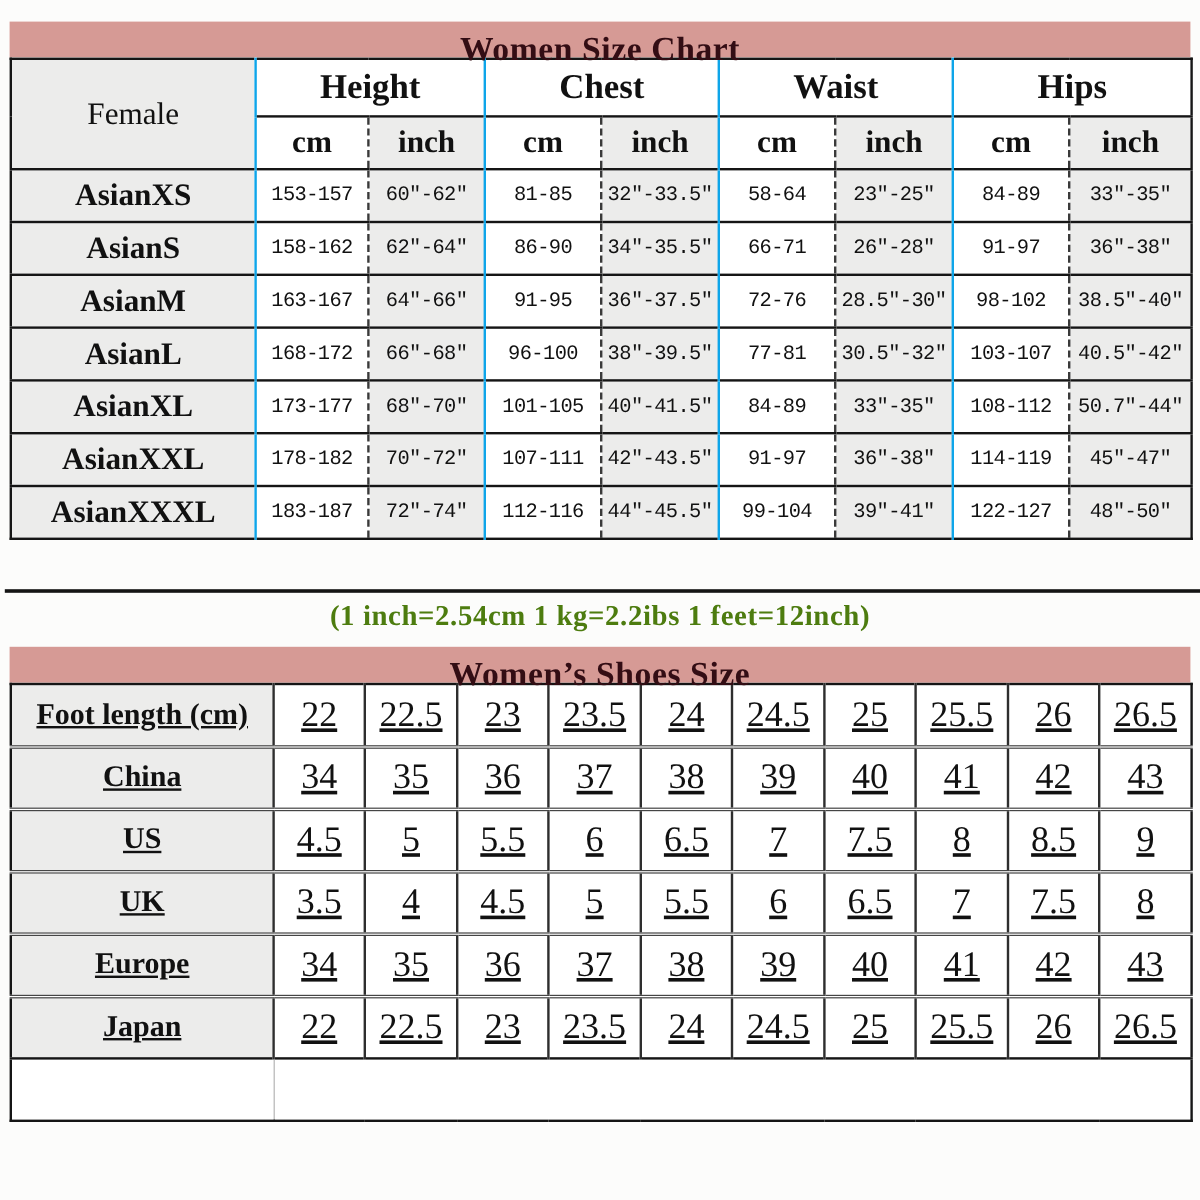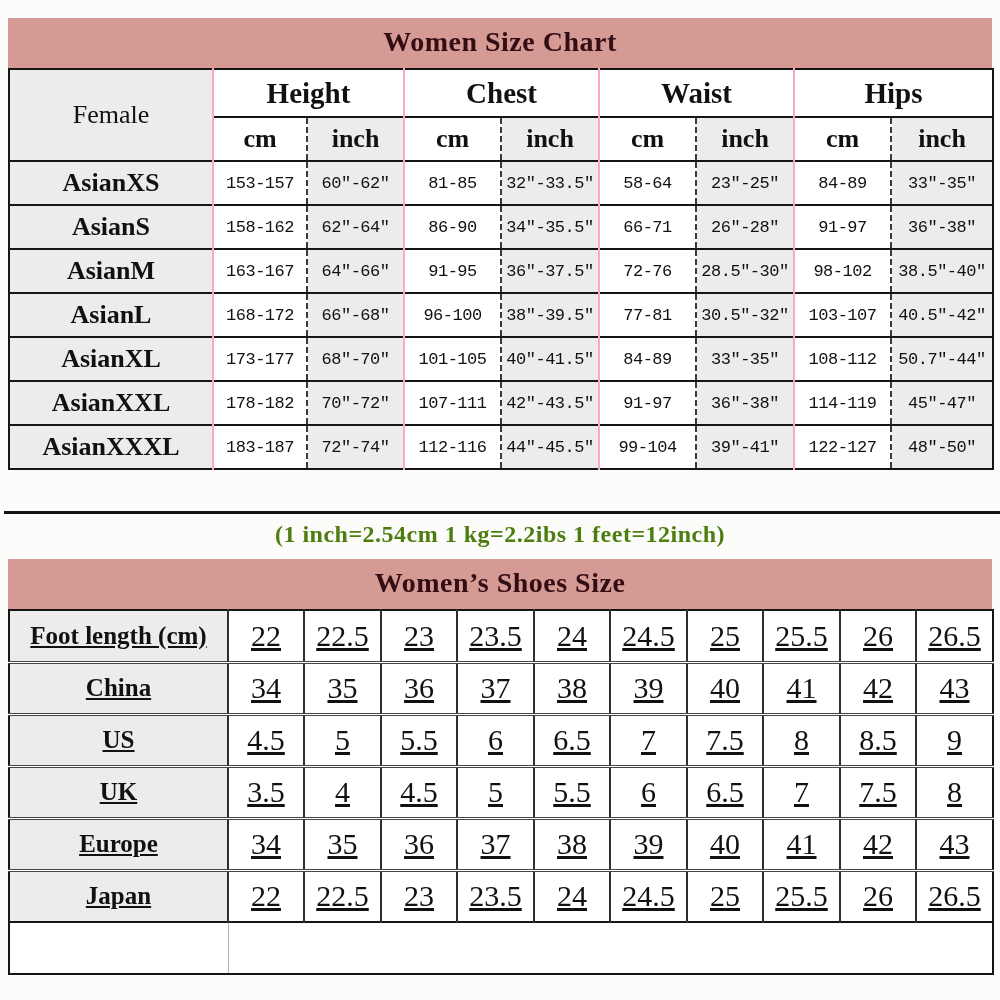--- a/index.html
+++ b/index.html
@@ -5,34 +5,34 @@
   html,body { margin:0; padding:0; }
   body {
     width:1000px; height:1000px; background:#fcfcfb;
     font-family:"Liberation Serif", serif; color:#111;
     -webkit-font-smoothing:antialiased;
   }
   .wrap { padding:18px 8px 0 8px; }
 
   .band {
     background:#d69a95; color:#330d14; text-align:center;
-    font-weight:bold; font-size:28px; line-height:47px; height:50px;
+    font-weight:bold; font-size:28px; line-height:47px; height:30px;
     letter-spacing:0.5px;
   }
 
   table { border-collapse:collapse; table-layout:fixed; width:984px; background:#fff; }
   th, td { text-align:center; vertical-align:middle; padding:0; overflow:hidden; white-space:nowrap; }
 
   
   .t1 { border:2px solid #151515; }
   .t1 tr { height:44px; }
   .t1 tr.hrow1 { height:48px; }
   .t1 tr.hrow2 { height:44px; }
   .t1 th, .t1 td { border-top:2px solid #151515; }
-  .t1 .bl-s { border-left:2px solid #f9a8d4; }
+  .t1 .bl-s { border-left:2px solid #0ea5e9; }
   .t1 .bl-d { border-left:2px dashed #3a3a3a; }
   .t1 .gray { background:#ececeb; }
   .t1 .corner { background:#ececeb; font-size:26px; font-weight:normal; border-top:none; }
   .t1 .ghead { font-size:29px; font-weight:bold; border-top:none; }
   .t1 .unit { font-size:26px; font-weight:bold; }
   .t1 .lbl { font-size:26px; font-weight:bold; background:#ececeb; }
   .t1 .num { font-family:Liberation Mono, monospace; font-size:17px; letter-spacing:-0.5px; }
   .t1 .inch { background:#ececeb; }
 
   

